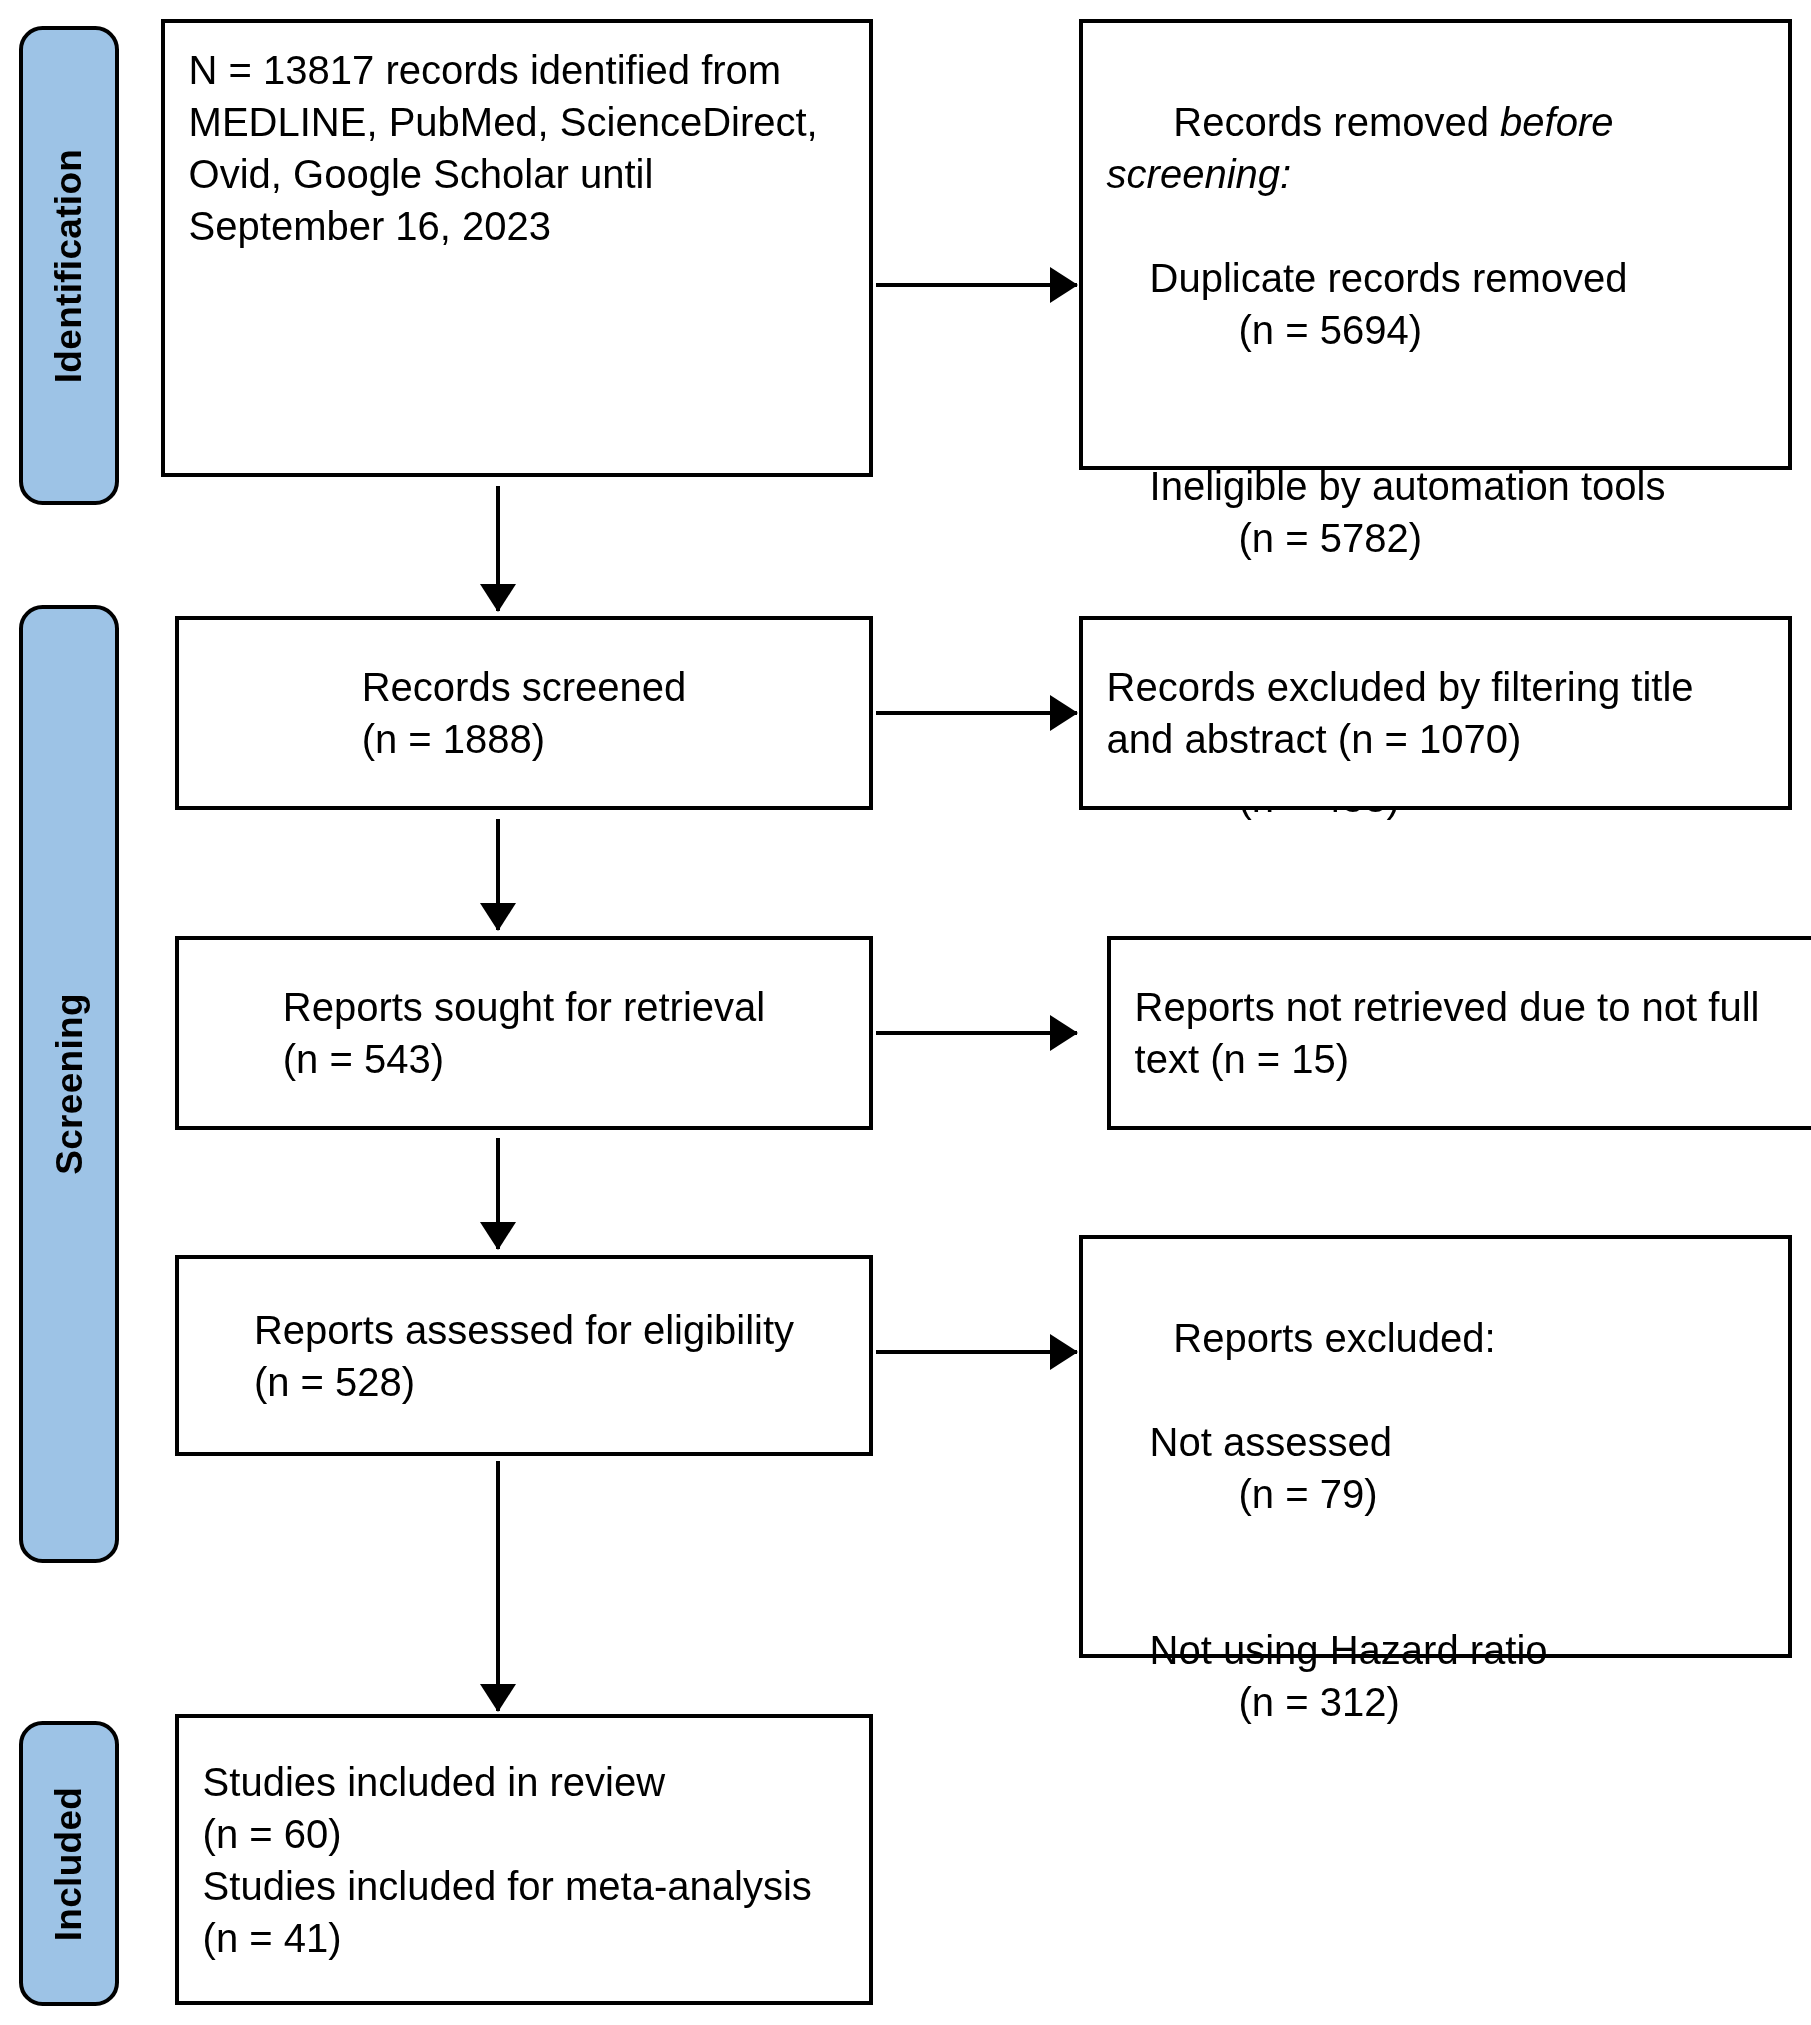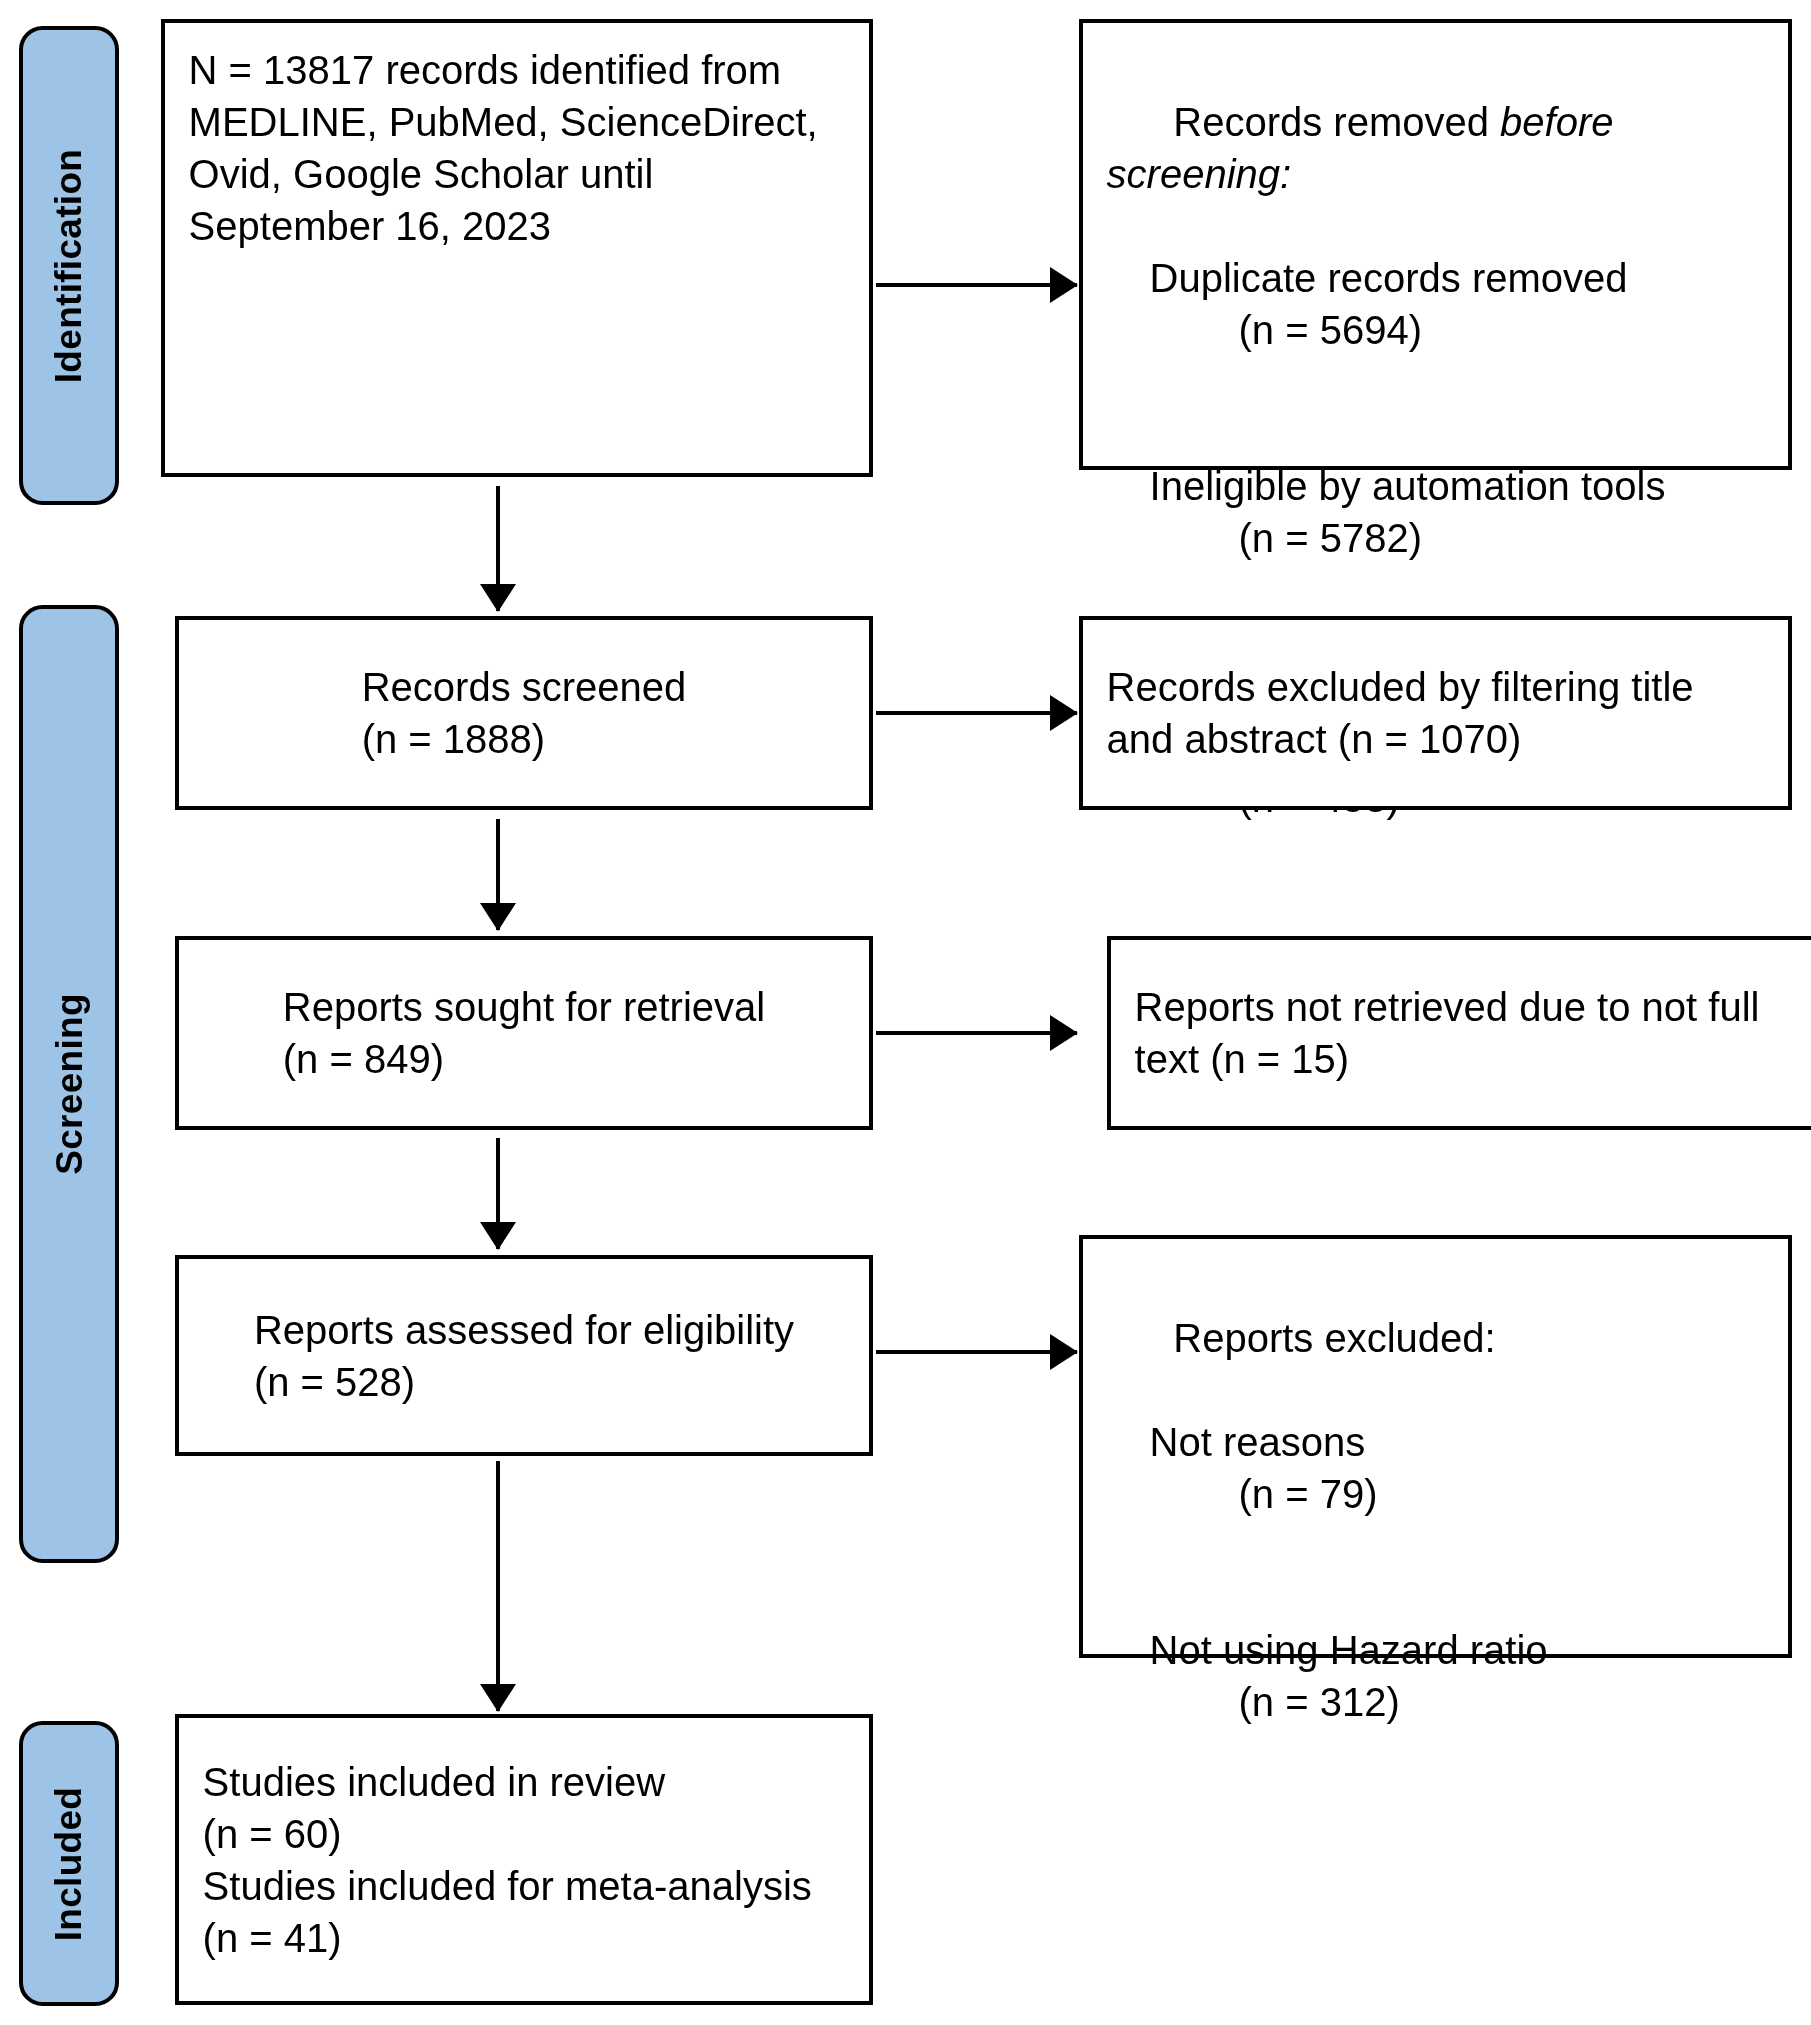--- a/index.html
+++ b/index.html
@@ -148,40 +148,40 @@
   <div class="flow-box v-center" style="left:1079px; top:616px; width:713px; height:194px;">
     <div class="box-text">Records excluded by filtering title and abstract (n = 1070)</div>
   </div>
 
   <div class="conn-h" style="left:876px; top:711px; width:201px;"></div>
 
   <div class="conn-v" style="left:496px; top:819px; height:111px;"></div>
 
   <div class="flow-box v-center" style="left:175px; top:936px; width:698px; height:194px;">
     <div class="box-text"><span>Reports sought for retrieval</span>
-<span>(n = 849)</span></div>
+<span>(n = 543)</span></div>
   </div>
 
   <div class="flow-box v-center" style="left:1079px; top:936px; width:713px; height:194px;margin-left:28px;">
     <div class="box-text">Reports not retrieved due to not full text (n = 15)</div>
   </div>
 
   <div class="conn-h" style="left:876px; top:1031px; width:201px;"></div>
 
   <div class="conn-v" style="left:496px; top:1138px; height:111px;"></div>
 
   <div class="flow-box v-center" style="left:175px; top:1255px; width:698px; height:201px;">
     <div class="box-text"><span>Reports assessed for eligibility</span>
 <span>(n = 528)</span></div>
   </div>
 
   <div class="flow-box" style="left:1079px; top:1235px; width:713px; height:423px;">
     <div class="box-text">
       <span>Reports excluded:</span>
-      <span class="indent"><span>Not reasons</span>
+      <span class="indent"><span>Not assessed</span>
         <span>(n = 79)</span></span>
       <span class="indent"><span>Not using Hazard ratio</span>
         <span>(n = 312)</span></span>
       
     </div>
   </div>
 
   <div class="conn-h" style="left:876px; top:1350px; width:201px;"></div>
 
   <div class="conn-v" style="left:496px; top:1461px; height:250px;"></div>

